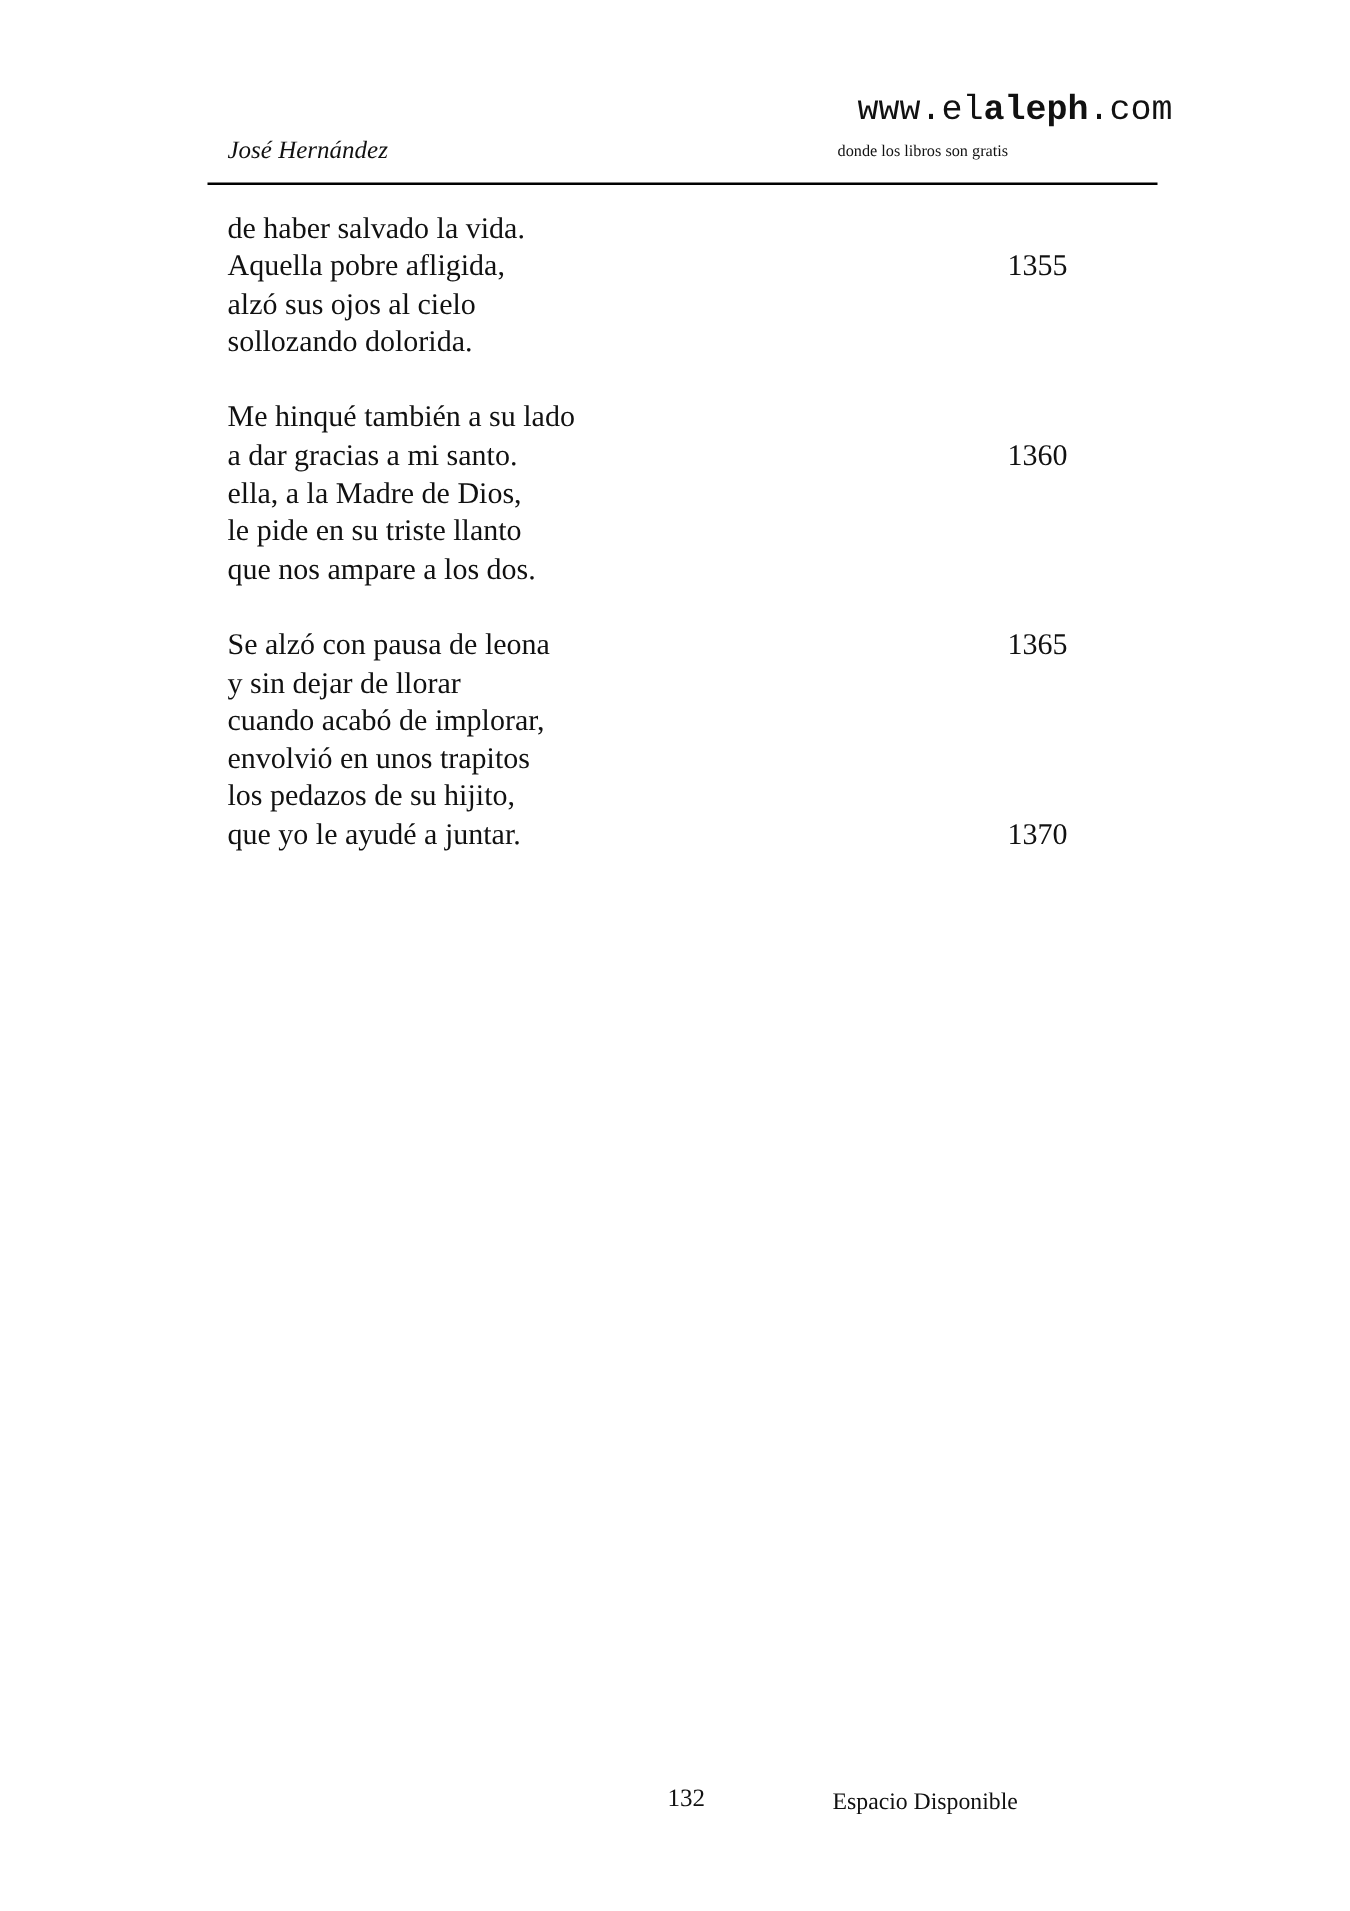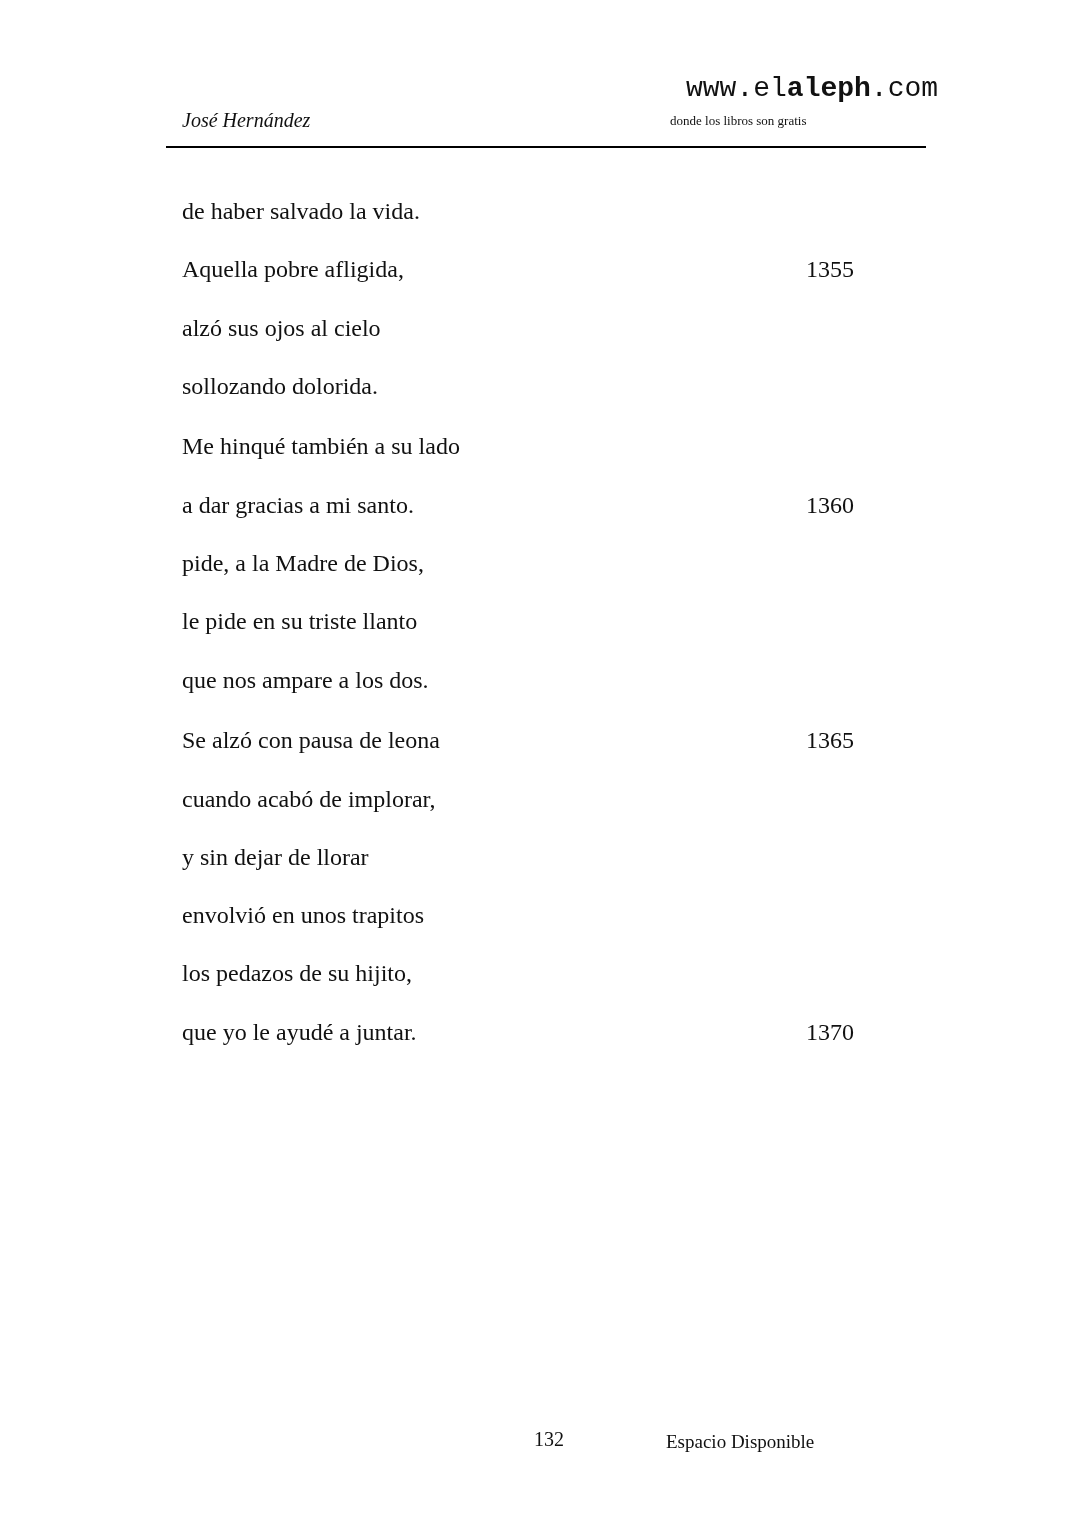--- a/index.html
+++ b/index.html
@@ -57,21 +57,20 @@
       width: 700px;
     }
     .stanza { margin: 0; }
     .stanza + .stanza { margin-top: 30.3px; }
     .verse {
       position: relative;
       font-size: 24px;
       line-height: 30.3px;
       height: 30.3px;
       white-space: nowrap;
-      margin-top: 28px;
     }
     .verse-num {
       position: absolute;
       left: 624px;
       top: 0;
       font-size: 24px;
       line-height: 30.3px;
     }
     .page-number {
       position: absolute;
@@ -103,29 +102,29 @@
   <div class="stanza">
     <div class="verse"><span>de haber salvado la vida.</span><span class="verse-num"></span></div>
     <div class="verse"><span>Aquella pobre afligida,</span><span class="verse-num">1355</span></div>
     <div class="verse"><span>alzó sus ojos al cielo</span><span class="verse-num"></span></div>
     <div class="verse"><span>sollozando dolorida.</span><span class="verse-num"></span></div>
   </div>
 
   <div class="stanza">
     <div class="verse"><span>Me hinqué también a su lado</span><span class="verse-num"></span></div>
     <div class="verse"><span>a dar gracias a mi santo.</span><span class="verse-num">1360</span></div>
-    <div class="verse"><span>pide, a la Madre de Dios,</span><span class="verse-num"></span></div>
+    <div class="verse"><span>ella, a la Madre de Dios,</span><span class="verse-num"></span></div>
     <div class="verse"><span>le pide en su triste llanto</span><span class="verse-num"></span></div>
     <div class="verse"><span>que nos ampare a los dos.</span><span class="verse-num"></span></div>
   </div>
 
   <div class="stanza">
     <div class="verse"><span>Se alzó con pausa de leona</span><span class="verse-num">1365</span></div>
+    <div class="verse"><span>y sin dejar de llorar</span><span class="verse-num"></span></div>
     <div class="verse"><span>cuando acabó de implorar,</span><span class="verse-num"></span></div>
-    <div class="verse"><span>y sin dejar de llorar</span><span class="verse-num"></span></div>
     <div class="verse"><span>envolvió en unos trapitos</span><span class="verse-num"></span></div>
     <div class="verse"><span>los pedazos de su hijito,</span><span class="verse-num"></span></div>
     <div class="verse"><span>que yo le ayudé a juntar.</span><span class="verse-num">1370</span></div>
   </div>
 </div>
 
 <div>
   <div class="page-number">132</div>
   <div class="footer-label">Espacio Disponible</div>
 </div>

